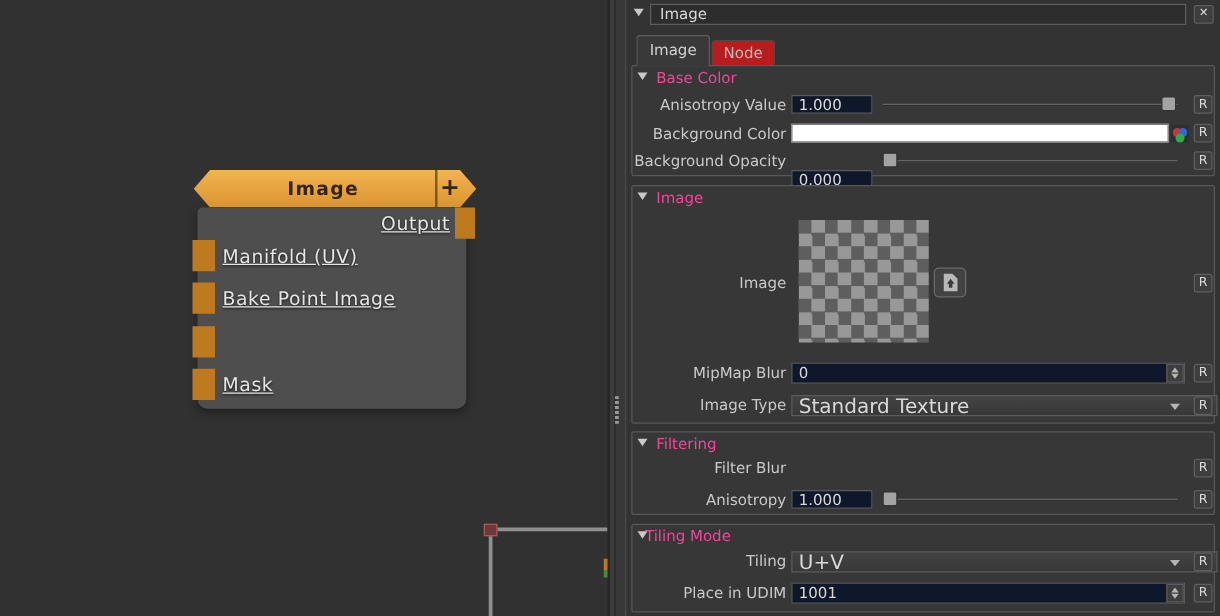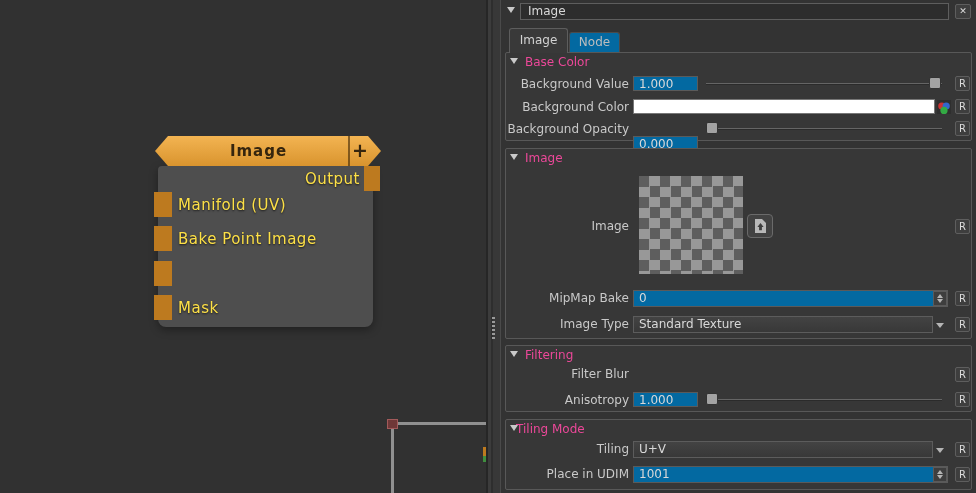--- a/index.html
+++ b/index.html
@@ -16,21 +16,21 @@
   .node-title{left:13px;top:0;width:181px;height:30px;line-height:30px;text-align:center;
     font-size:15px;font-weight:bold;color:#35250e;letter-spacing:1px;}
   .node-header-divider{left:193px;top:0;width:2px;height:30px;background:rgba(62,38,6,.6);}
   .node-plus{left:195px;top:0;width:20px;height:30px;line-height:28px;text-align:center;
     font-size:19px;font-weight:bold;color:#35250e;}
   .node-body{left:158px;top:166px;width:215px;height:161px;background:#4e4e4e;
     border-radius:4px 4px 8px 8px;box-shadow:0 3px 8px rgba(0,0,0,.35);}
   .port{background:#bd7a1f;}
   .out-port{left:364px;top:166px;width:16px;height:25px;}
   .in-port{left:154px;width:18px;height:25px;}
-  .node-label{color:#fde047;font-size:15px;text-shadow:0 1px 2px rgba(0,0,0,.7);letter-spacing:.5px;}
+  .node-label{color:#e5e5e5;font-size:15px;text-shadow:0 1px 2px rgba(0,0,0,.7);letter-spacing:.5px;text-decoration:underline;}
   .out-label{left:200px;top:170px;width:160px;text-align:right;}
   .in-label{left:178px;}
 
   .frame-rect{left:391px;top:422px;width:95px;height:71px;
     border-left:3px solid #909090;border-top:3px solid #909090;}
   .frame-corner{left:387px;top:419px;width:11px;height:10px;background:#6f3838;border:1px solid #a25a5a;}
   .edge-frag-orange{left:483px;top:447px;width:4px;height:9px;background:#bd7a1f;}
   .edge-frag-green{left:483px;top:456px;width:4px;height:6px;background:#3f8f3f;}
 
   
@@ -44,29 +44,29 @@
   .tri{width:0;height:0;border-left:4px solid transparent;border-right:4px solid transparent;
     border-top:6px solid #c9c9c9;}
   .panel-title-field{left:519px;top:3px;width:429px;height:17px;background:#2d2d2d;
     border:1px solid #5e5e5e;color:#d8d8d8;font-size:12px;line-height:15px;padding-left:7px;}
   .sq-btn{width:16px;height:15px;background:#3e3e3e;border:1px solid #5e5e5e;border-radius:2px;
     color:#dcdcdc;font-size:10px;line-height:13px;text-align:center;cursor:pointer;}
   .close-btn{left:954px;top:4px;font-size:9px;}
   .tab{border-radius:3px 3px 0 0;text-align:center;font-size:12px;color:#d2d2d2;cursor:pointer;}
   .tab-active{left:508px;top:28px;width:59px;height:25px;background:#393939;
     border:1px solid #5d5d5d;border-bottom:none;line-height:23px;z-index:2;}
-  .tab-inactive{left:568px;top:32px;width:51px;height:20px;background:#0369a1;
+  .tab-inactive{left:568px;top:32px;width:51px;height:20px;background:#b91c1c;
     border:1px solid #4b4b4b;border-bottom:none;line-height:19px;color:#bdbdbd;}
   .group{left:504px;width:467px;background:#373737;border:1px solid #585858;border-radius:2px;}
   .group-title{font-size:12px;color:#ec4899;}
   .row-label{left:496px;width:132px;text-align:right;font-size:12px;color:#c9c9c9;line-height:15px;}
-  .field{background:#0369a1;border:1px solid #5a5a5a;color:#d8d8d8;font-size:12px;
+  .field{background:#0f172a;border:1px solid #5a5a5a;color:#d8d8d8;font-size:12px;
     line-height:13px;padding:1px 0 0 5px;}
-  .dropdown{left:632px;width:300px;height:17px;background:linear-gradient(#434343,#383838);
-    border:1px solid #5c5c5c;color:#d8d8d8;font-size:12px;line-height:15px;padding-left:5px;cursor:pointer;}
+  .dropdown{left:632px;width:341px;height:17px;background:linear-gradient(#434343,#383838);
+    border:1px solid #5c5c5c;color:#d8d8d8;font-size:16px;line-height:15px;padding-left:5px;cursor:pointer;}
   .dd-arrow{width:0;height:0;border-left:4px solid transparent;border-right:4px solid transparent;
     border-top:5px solid #b5b5b5;top:6px;left:302px;}
   .track{height:2px;background:#656565;border-bottom:1px solid #2b2b2b;width:236px;left:705px;}
   .handle{width:12px;height:12px;background:#a3a3a3;border:1px solid #333;border-radius:2px;cursor:pointer;}
   .rbtn{left:954px;width:15px;height:15px;}
   .spin{left:932px;width:14px;height:15px;background:#3e3e3e;border:1px solid #5a5a5a;cursor:pointer;}
   .spin:before,.spin:after{content:"";position:absolute;left:3px;width:0;height:0;
     border-left:3px solid transparent;border-right:3px solid transparent;}
   .spin:before{top:2px;border-bottom:4px solid #b5b5b5;}
   .spin:after{bottom:2px;border-top:4px solid #b5b5b5;}
@@ -130,21 +130,21 @@
       <span>Image</span>
     </div>
     <div class="abs tab tab-inactive" style="left:68px;top:32px">
       <span>Node</span>
     </div>
 
     <div class="abs group" style="left:4px;top:52px;height:89px"></div>
     <div class="abs tri" style="left:9px;top:58px"></div>
     <div class="abs group-title" style="left:24px;top:55px">Base Color</div>
 
-    <div class="abs row-label" style="left:-4px;top:77px">Background Value</div>
+    <div class="abs row-label" style="left:-4px;top:77px">Anisotropy Value</div>
     <div class="abs field" style="left:132px;top:76px;width:65px;height:15px">1.000</div>
     <div class="abs track" style="left:205px;top:83px"></div>
     <div class="abs handle" style="left:428px;top:77px"></div>
     <div class="abs sq-btn rbtn" style="left:454px;top:76px">R</div>
 
     <div class="abs row-label" style="left:-4px;top:100px">Background Color</div>
     <div class="abs swatch" style="left:132px;top:99px"></div>
     <div class="abs" style="left:436px;top:100px;width:14px;height:14px;background:#2f2f2f">
       <svg width="14" height="14" viewBox="0 0 14 14">
         <circle cx="4.8" cy="5" r="3.6" fill="#cc3333"></circle>
@@ -167,21 +167,21 @@
     <div class="abs row-label" style="left:-4px;top:219px">Image</div>
     <div class="abs checker" style="left:138px;top:176px"></div>
     <div class="abs upload-btn" style="left:246px;top:214px">
       <svg width="13" height="16" viewBox="0 0 13 16">
         <path d="M1,1 h7 l4,4 v10 h-11 z" fill="#b8b8b8"></path>
         <path d="M6.5,5 L9.6,9 H7.9 V12.2 H5.1 V9 H3.4 Z" fill="#3c3c3c"></path>
       </svg>
     </div>
     <div class="abs sq-btn rbtn" style="left:454px;top:219px">R</div>
 
-    <div class="abs row-label" style="left:-4px;top:291px">MipMap Bake</div>
+    <div class="abs row-label" style="left:-4px;top:291px">MipMap Blur</div>
     <div class="abs field" style="left:132px;top:290px;width:315px;height:17px">0</div>
     <div class="abs spin" style="left:432px;top:291px"></div>
     <div class="abs sq-btn rbtn" style="left:454px;top:291px">R</div>
 
     <div class="abs row-label" style="left:-4px;top:317px">Image Type</div>
     <div class="abs dropdown" style="left:132px;top:316px">
       <span>Standard Texture</span>
       <div class="abs dd-arrow"></div>
     </div>
     <div class="abs sq-btn rbtn" style="left:454px;top:317px">R</div>

